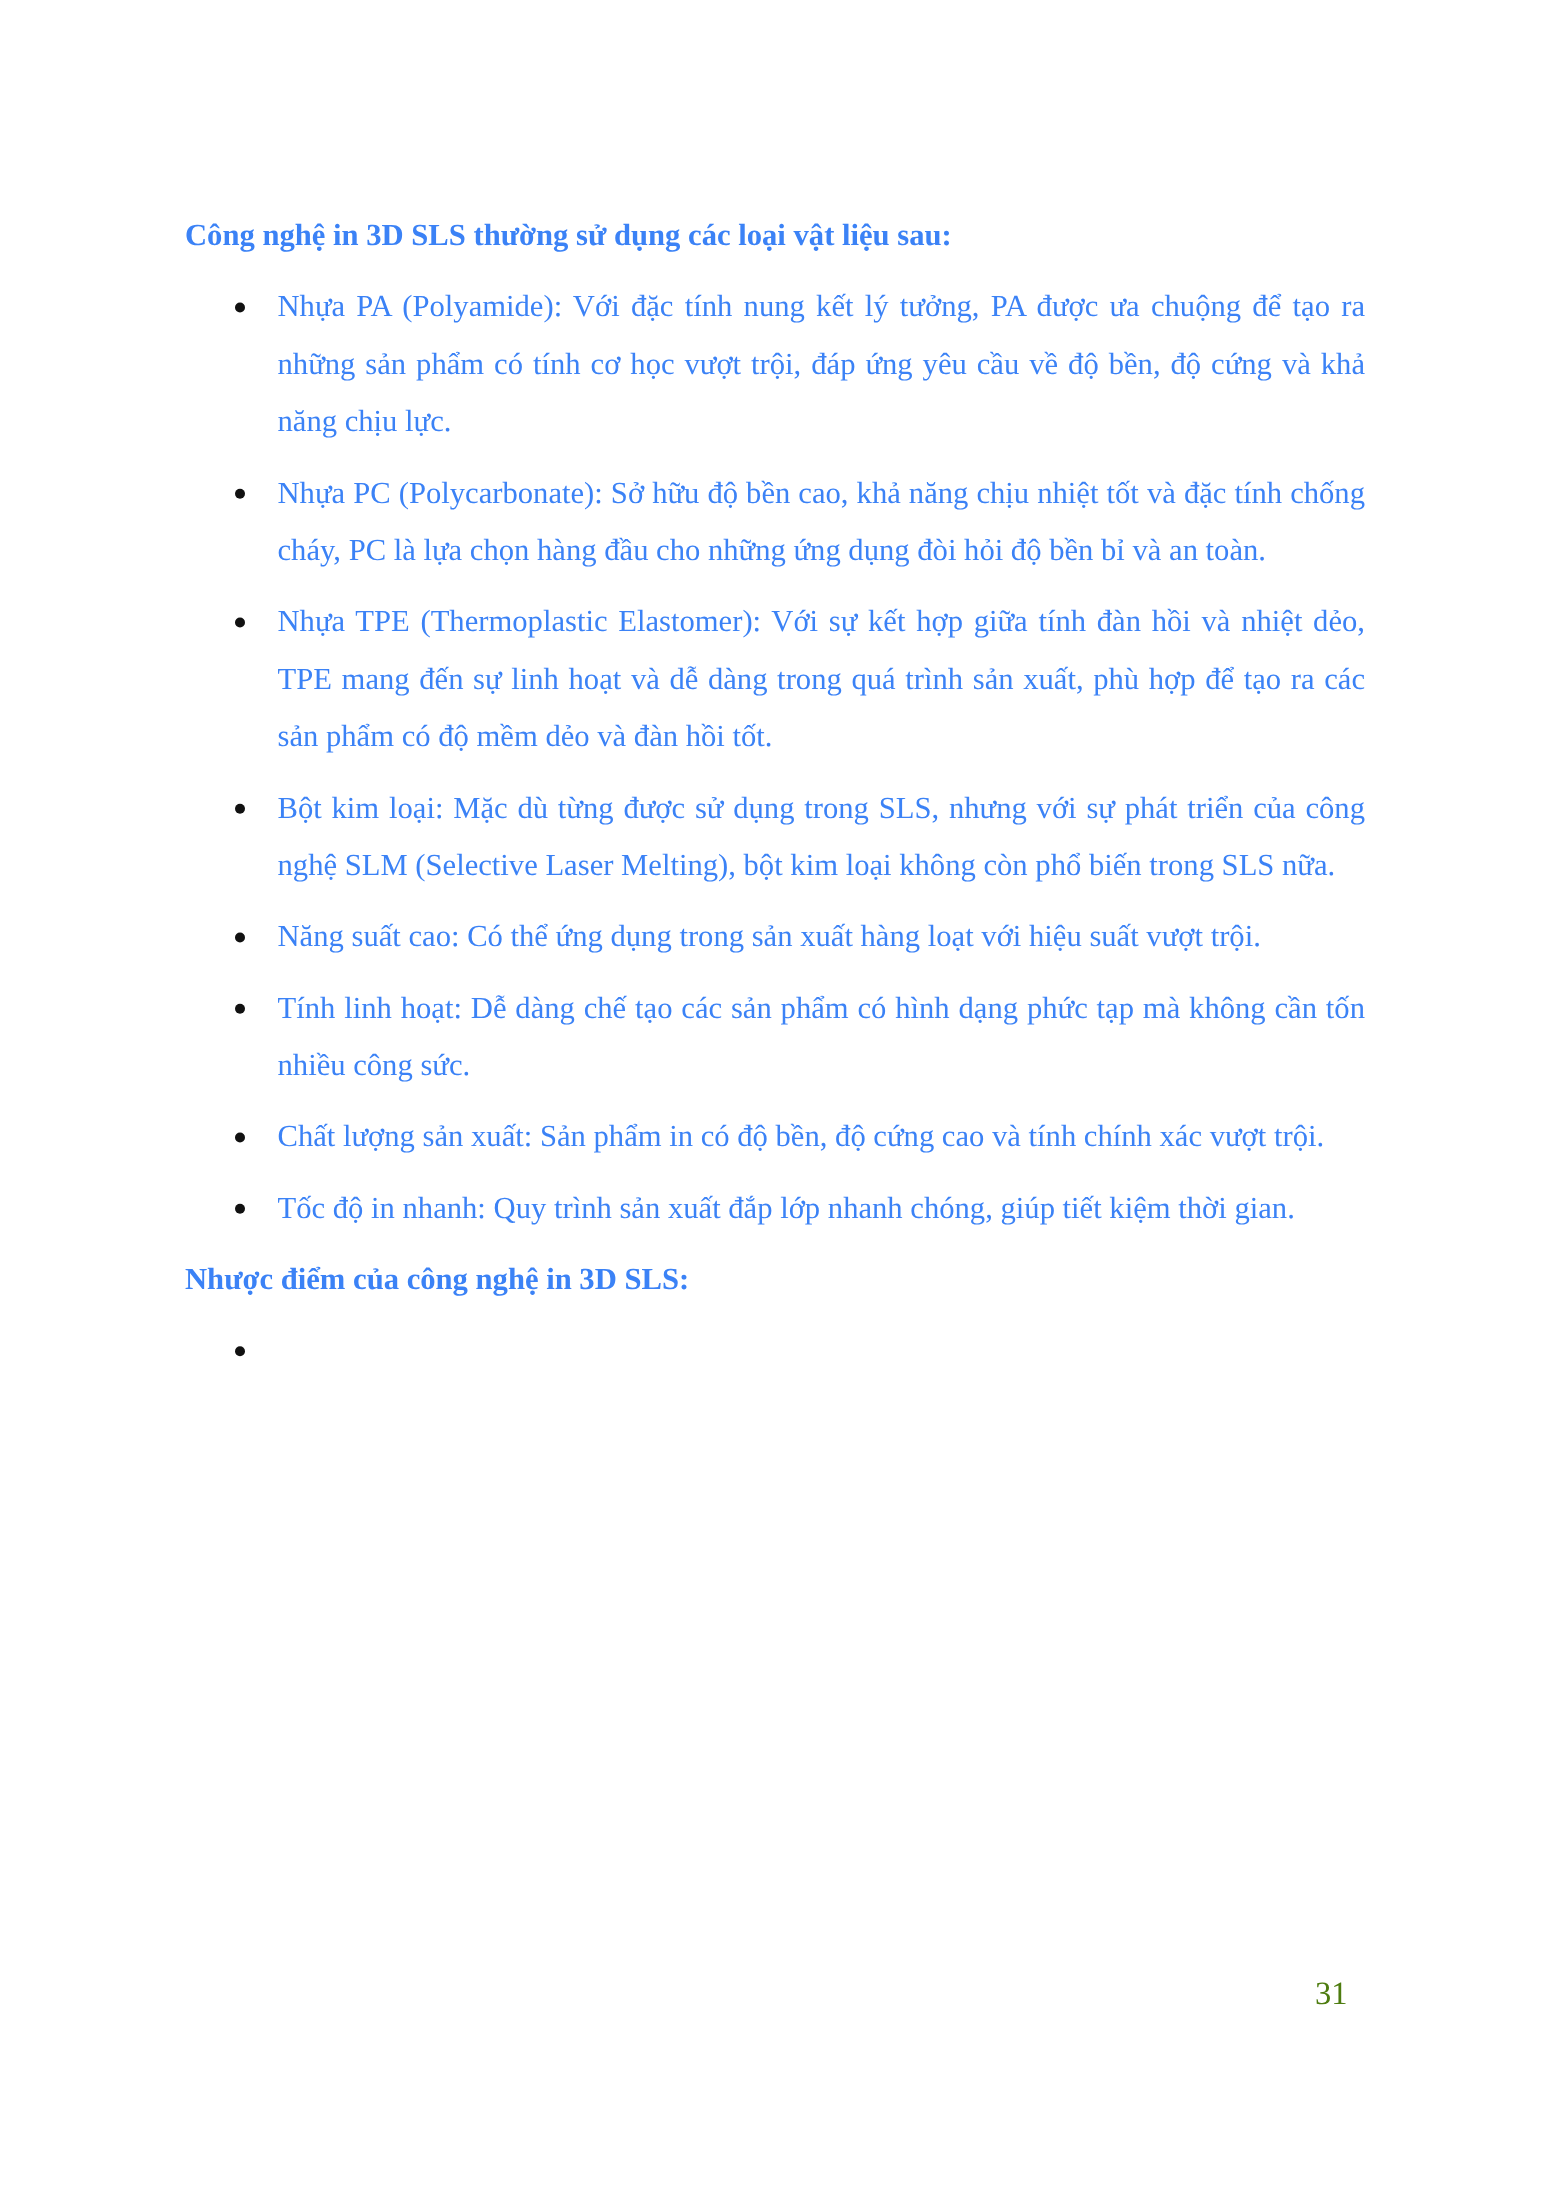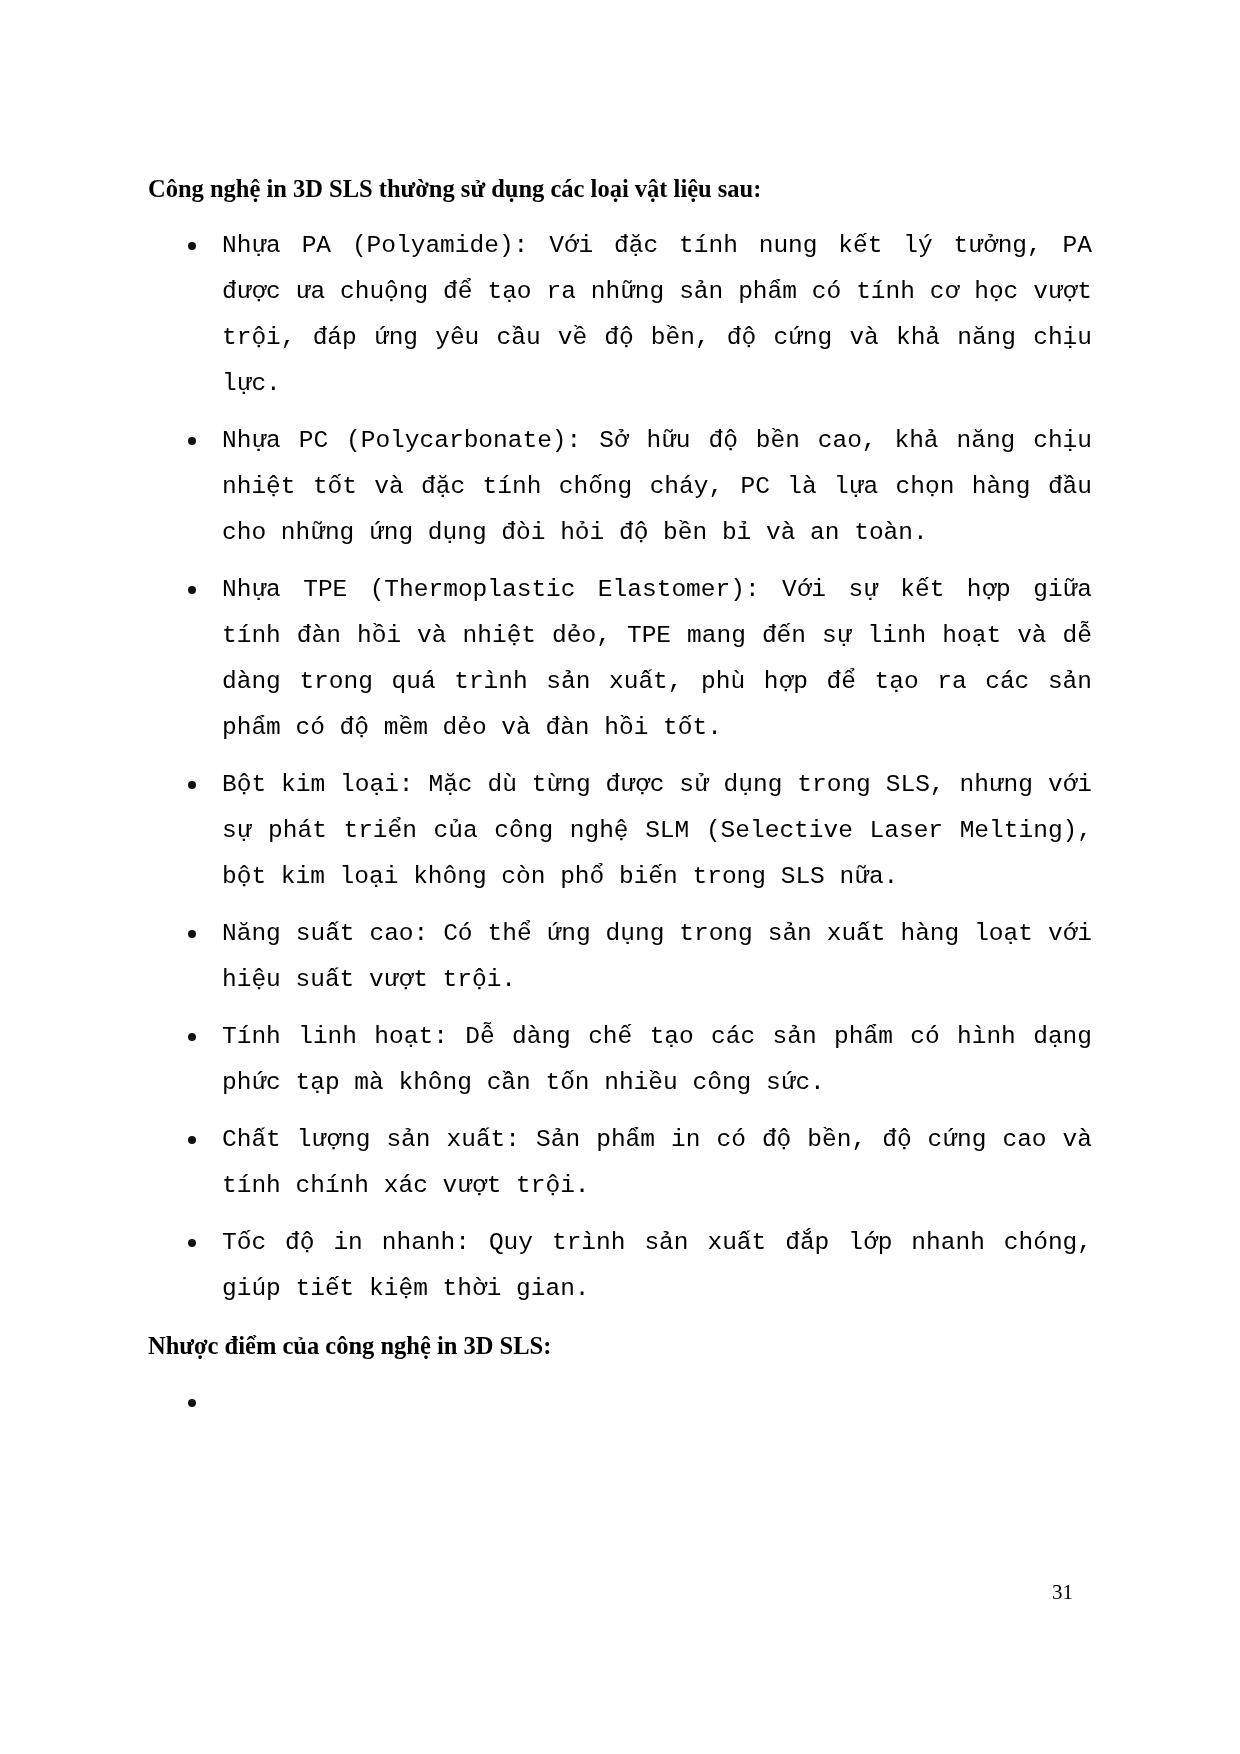--- a/index.html
+++ b/index.html
@@ -1,31 +1,31 @@
 <!DOCTYPE html>
 <html><head>
   <meta charset="utf-8">
   <style>
     html, body { margin: 0; padding: 0; background: #ffffff; }
     body { width: 1240px; height: 1754px; position: relative; overflow: hidden; }
     .page {
       position: absolute; left: 148px; top: 166px; width: 944px;
-      font-family: "Liberation Serif", serif; color: #000000;
+      font-family: "Liberation Serif", serif; color: #3b82f6;
       font-size: 24.5px; line-height: 46px;
     }
     .heading { font-weight: bold; margin: 0 0 11px 0; }
     .list { list-style: none; margin: 0 0 11px 0; padding: 0; }
-    .item { position: relative; padding-left: 74px; margin: 0 0 11px 0; text-align: justify; font-family: Liberation Mono, monospace; }
+    .item { position: relative; padding-left: 74px; margin: 0 0 11px 0; text-align: justify; }
     .bullet {
       position: absolute; left: 40px; top: 19px; width: 8px; height: 8px;
       border-radius: 50%; background: #111111;
     }
     .page-number {
       position: absolute; left: 1052px; top: 1580px;
-      font-family: "Liberation Serif", serif; font-size: 21px; color: #000000;
+      font-family: "Liberation Serif", serif; font-size: 26px; color: #4d7c0f;
     }
   </style>
 </head>
 <body>
 
 <div class="page">
   <div>
     <p class="heading">Công nghệ in 3D SLS thường sử dụng các loại vật liệu sau:</p>
     <ul class="list">
       <li class="item"><span class="bullet"></span><span>Nhựa PA (Polyamide): Với đặc tính nung kết lý tưởng, PA được ưa chuộng để tạo ra những sản phẩm có tính cơ học vượt trội, đáp ứng yêu cầu về độ bền, độ cứng và khả năng chịu lực.</span></li>

